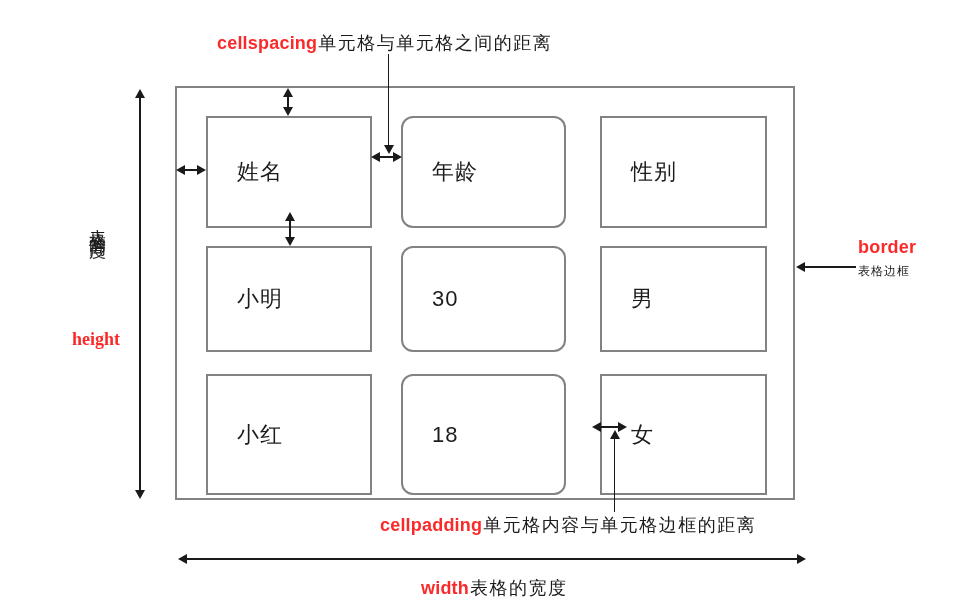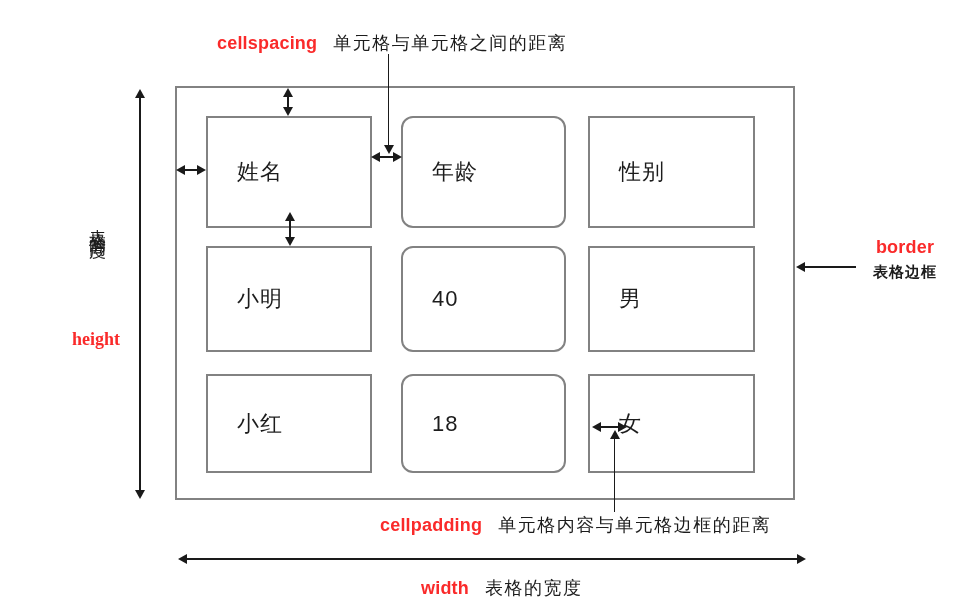--- a/index.html
+++ b/index.html
@@ -31,53 +31,53 @@
     position:absolute;
     border:2px solid var(--table-border);
     background:var(--background);
     display:flex;align-items:center;
     padding-left:29px;
     font-size:22px;color:var(--text);
     letter-spacing:1px;
   }
   .r0{top:116px;height:112px;}
   .r1{top:246px;height:106px;}
-  .r2{top:374px;height:99px;}
+  .r2{top:374px;height:121px;}
   .c0{left:206px;width:166px;}
   .c1{left:401px;width:165px;border-radius:12px;}
-  .c2{left:588px;width:167px;text-align:right;}
+  .c2{left:600px;width:167px;text-align:right;}
   
   .line{position:absolute;background:var(--line);}
   .h{height:2px;}
   .v{width:2px;}
   .thin{width:1px;}
   .line::before,.line::after{position:absolute;width:0;height:0;border-style:solid;border-color:transparent;}
   
   .head-l::before{content:"";left:-2px;top:50%;transform:translateY(-50%);
     border-width:5px 9px 5px 0;border-right-color:var(--line);}
   .head-r::after{content:"";right:-2px;top:50%;transform:translateY(-50%);
     border-width:5px 0 5px 9px;border-left-color:var(--line);}
   
   .head-u::before{content:"";top:-2px;left:50%;transform:translateX(-50%);
     border-width:0 5px 9px 5px;border-bottom-color:var(--line);}
   .head-d::after{content:"";bottom:-2px;left:50%;transform:translateX(-50%);
     border-width:9px 5px 0 5px;border-top-color:var(--line);}
   
   .anno{position:absolute;white-space:nowrap;display:flex;align-items:baseline;gap:1px;}
   .kw{color:var(--accent-red);font-weight:600;font-size:18px;letter-spacing:.2px;}
-  .desc{color:var(--text);font-size:18px;letter-spacing:1.5px;margin-left:15px;}
+  .desc{color:var(--text);font-size:18px;letter-spacing:1.5px;}
   .v-text{
     position:absolute;left:86px;top:216px;
     writing-mode:vertical-rl;text-orientation:upright;
     font-size:17px;letter-spacing:3px;color:var(--text);
   }
   .height-kw{position:absolute;left:72px;top:329px;font-size:18px;font-weight:600;color:var(--accent-red);font-family:Liberation Serif, serif;}
-  .border-group{position:absolute;left:858px;top:237px;width:94px;text-align:center;}
+  .border-group{position:absolute;left:858px;top:237px;width:94px;}
   .border-group .kw{display:block;}
-  .border-group .desc2{display:block;margin-top:5px;font-size:15px;letter-spacing:1px;color:var(--text);font-weight:bold;}
+  .border-group .desc2{display:block;margin-top:5px;font-size:12px;letter-spacing:1px;color:var(--text);}
 </style>
 </head>
 <body>
 
 <div class="canvas">
 
   <div class="outer-rect"></div>
 
   <div class="cell r0 c0">
       <span>姓名</span>
@@ -85,21 +85,21 @@
   <div class="cell r0 c1">
       <span>年龄</span>
     </div>
   <div class="cell r0 c2">
       <span>性别</span>
     </div>
   <div class="cell r1 c0">
       <span>小明</span>
     </div>
   <div class="cell r1 c1">
-      <span>40</span>
+      <span>30</span>
     </div>
   <div class="cell r1 c2">
       <span>男</span>
     </div>
   <div class="cell r2 c0">
       <span>小红</span>
     </div>
   <div class="cell r2 c1">
       <span>18</span>
     </div>

